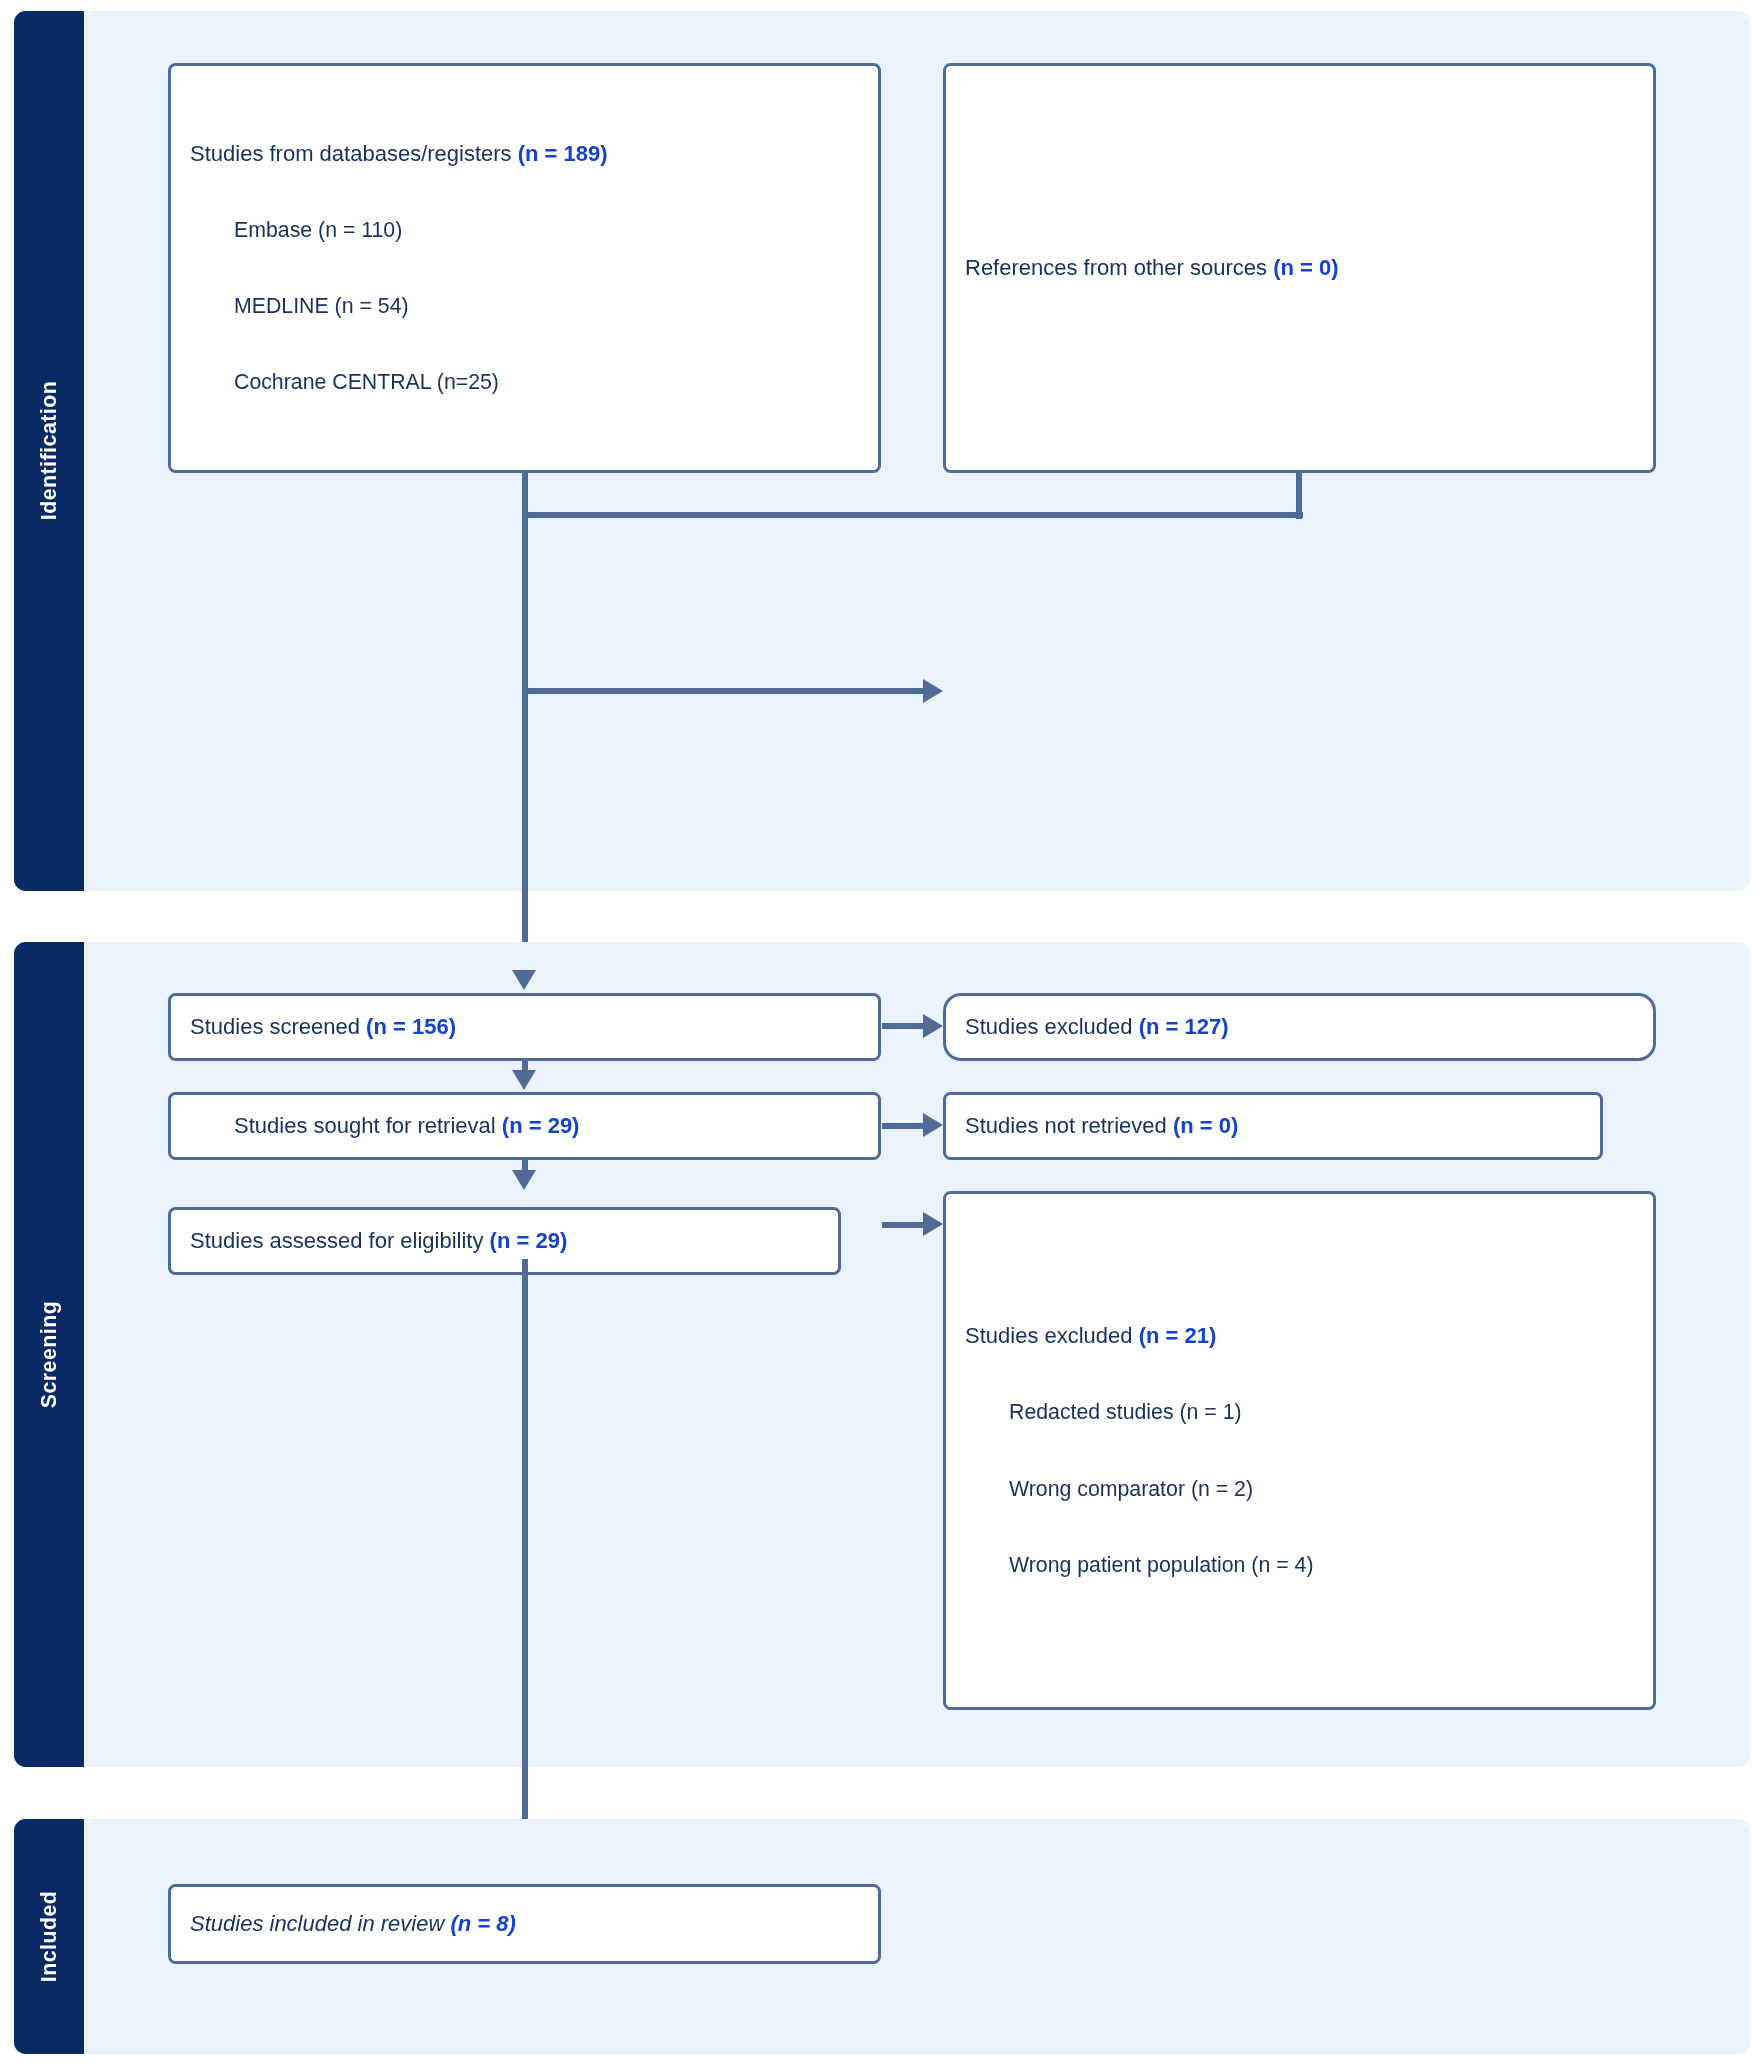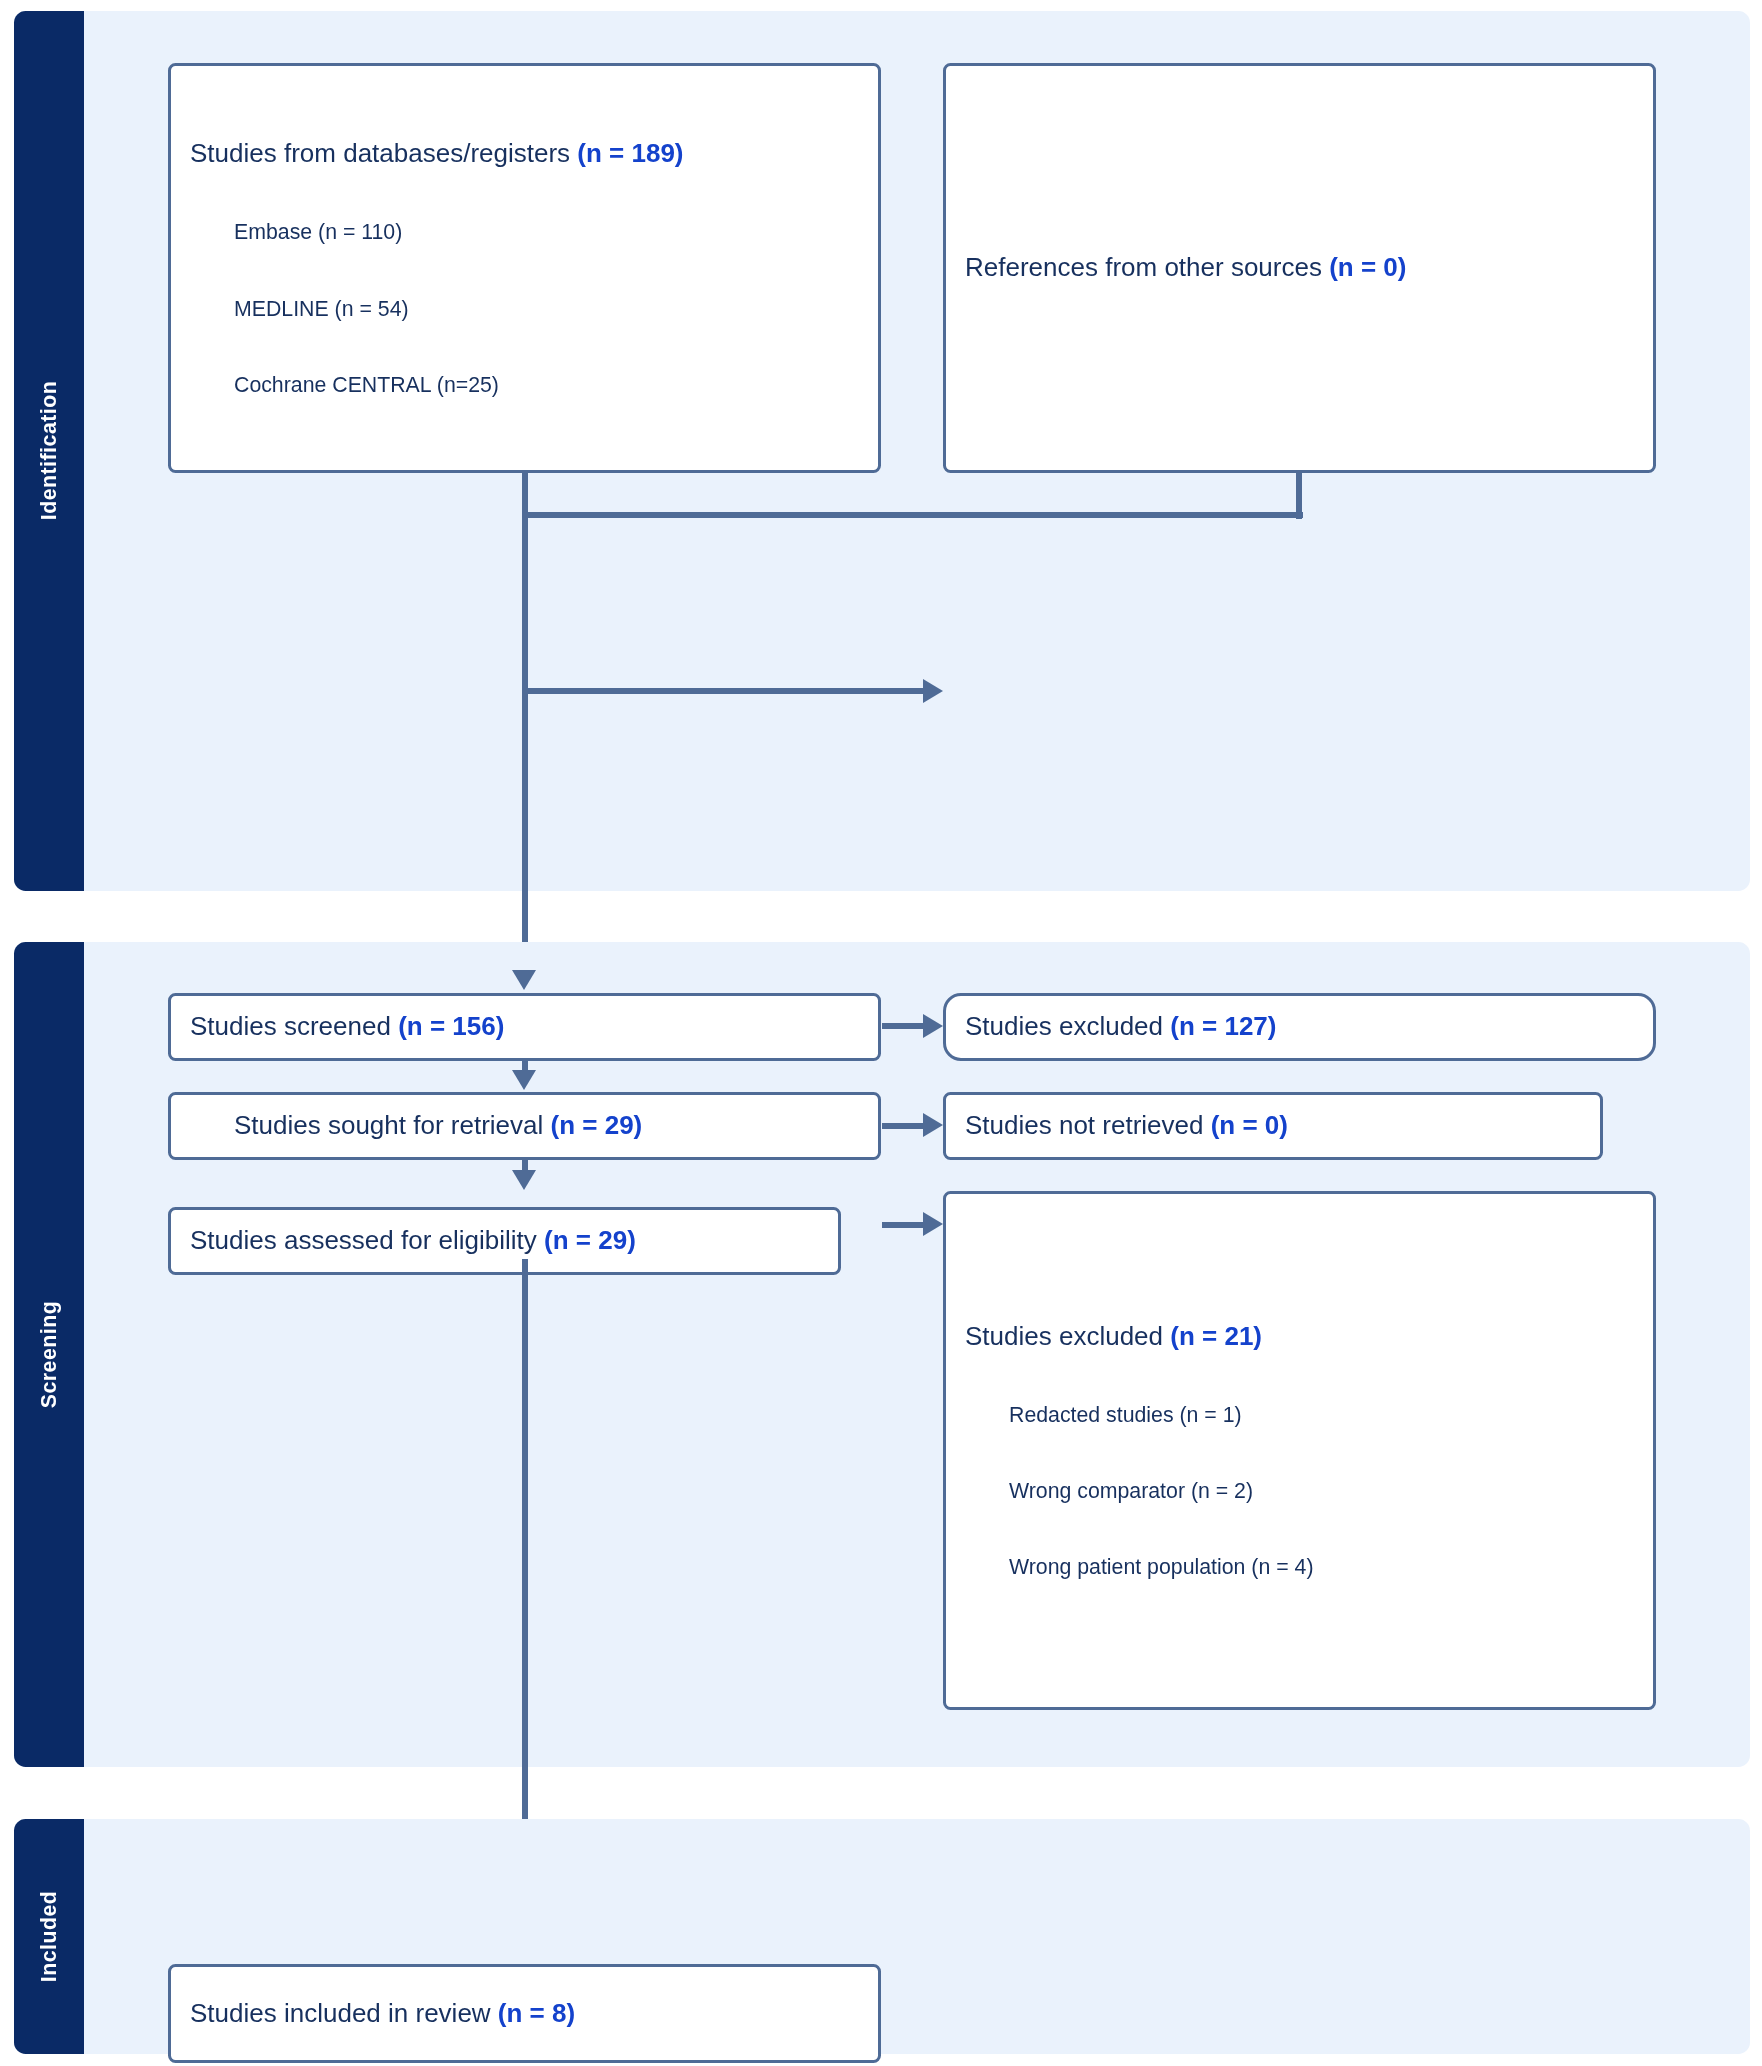--- a/index.html
+++ b/index.html
@@ -50,21 +50,21 @@
     box-sizing: border-box;
     display: flex;
     align-items: center;
   }
   .fbox .fbox-content {
     padding: 0 19px;
     width: 100%;
     box-sizing: border-box;
   }
   .ftext {
-    font-size: 26px;
+    font-size: 22px;
     line-height: 1.28;
     color: #17305e;
     white-space: nowrap;
   }
   .ftext .count {
     color: #1442cc;
     font-weight: bold;
   }
   .sub-list {
     margin-top: 5.3px;
@@ -217,21 +217,21 @@
   </div>
 
   <div class="line-v" style="left:522px; top:1259px; width:6.4px; height:608px;"></div>
   <div class="arrow-down" style="left:512px; top:1863px;"></div>
 
   <div class="band" style="left:14.4px; top:1819px; width:1736px; height:235px;"></div>
   <div class="stage-strip" style="left:14.4px; top:1819px; width:70px; height:235px;">
     <span class="stage-label">Included</span>
   </div>
 
-  <div class="fbox" style="left:168px; top:1964px; width:713px; height:99px;">
+  <div class="fbox" style="left:168px; top:1884px; width:713px; height:80px;font-style:italic;">
     <div class="fbox-content">
       <div class="ftext">
         <span>Studies included in review </span><span class="count">(n = 8)</span>
       </div>
     </div>
   </div>
 
 </div>
 
 

